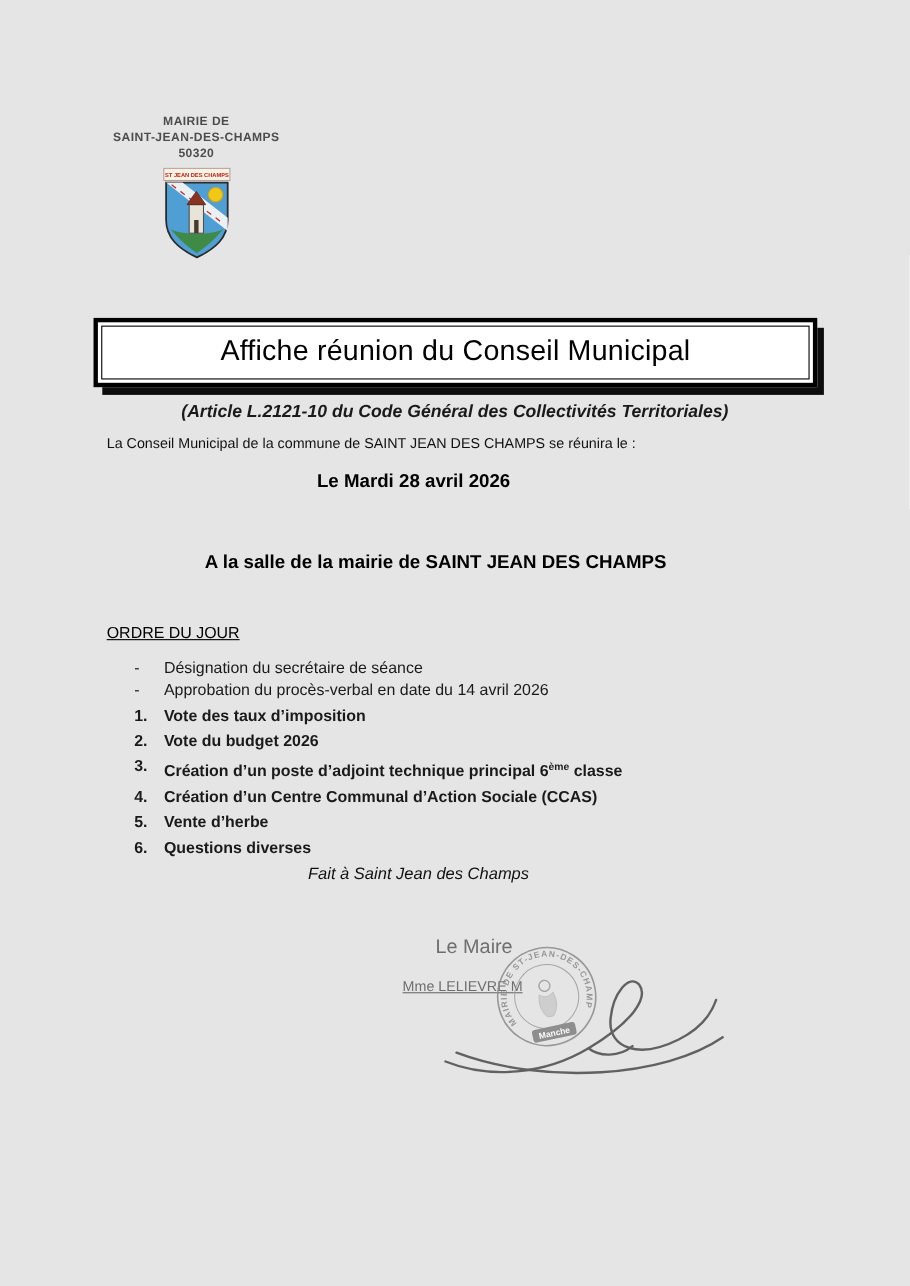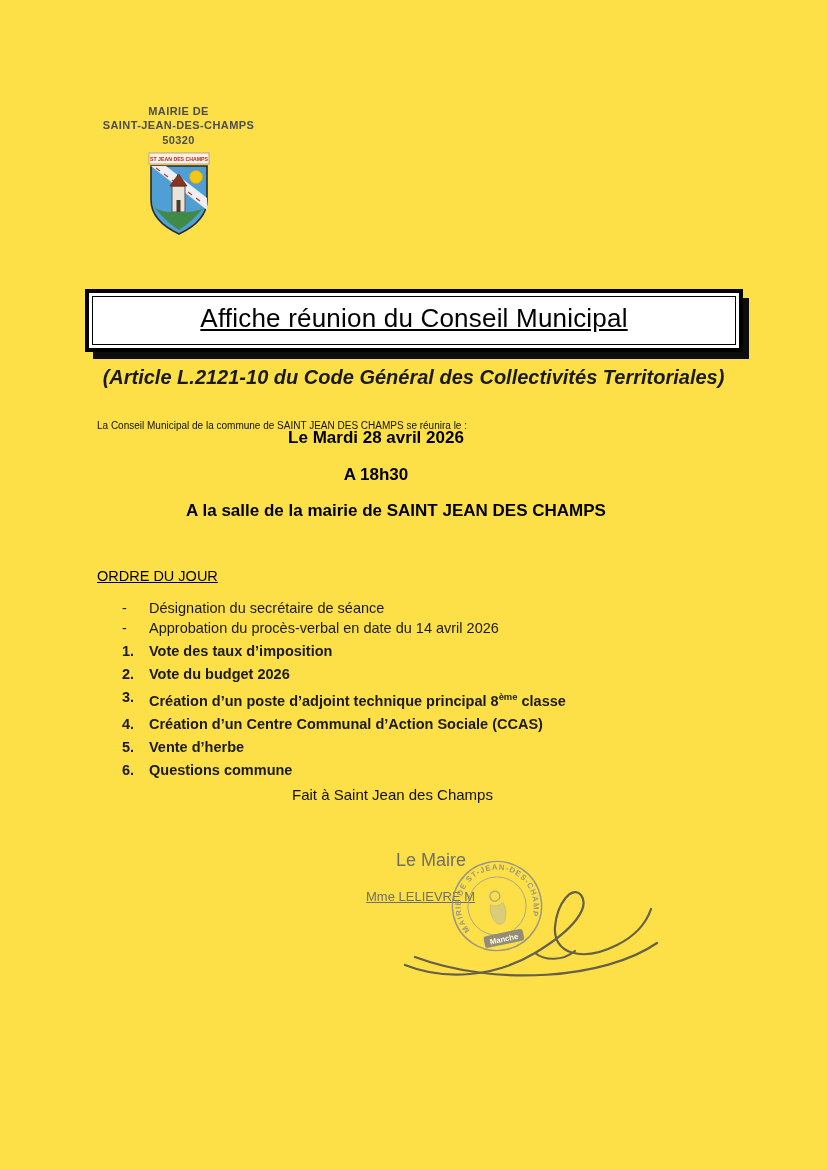--- a/index.html
+++ b/index.html
@@ -1,60 +1,60 @@
 <!DOCTYPE html>
 <html><head>
 <meta charset="utf-8">
 <style>
   * { margin:0; padding:0; box-sizing:border-box; }
   html,body { background:#ffffff; }
   body { font-family:"Liberation Sans", sans-serif; color:#1a1a1a; }
   .page {
     position:relative; width:827px; height:1169px; margin:0 auto;
-    background:#fde047; overflow:hidden;
+    background:#e5e5e5; overflow:hidden;
   }
 
   
   .logo-block { position:absolute; left:96px; top:104px; width:165px; text-align:center; }
   .org-line { font-size:11px; font-weight:bold; color:#4d4d4d; letter-spacing:0.4px; line-height:1.3; }
   .crest { margin-top:5px; }
 
   
   .title-box {
     position:absolute; left:85px; top:289px; width:658px;
     border:4px solid #000; background:#fff; padding:3px;
     box-shadow:7px 8px 0 -1px #0d0d0d;
   }
   .title-inner { border:1px solid #000; text-align:center; padding:6px 0 10px 0; }
-  .title-text { font-size:26px; font-weight:400; color:#000; letter-spacing:0.2px;text-decoration:underline; }
+  .title-text { font-size:26px; font-weight:400; color:#000; letter-spacing:0.2px; }
 
   .subtitle {
     position:absolute; left:0; top:366px; width:827px; text-align:center;
-    font-style:italic; font-weight:600; font-size:20px; color:#1a1a1a;
+    font-style:italic; font-weight:600; font-size:16px; color:#1a1a1a;
   }
-  .intro { position:absolute; left:97px; top:395px; font-size:10px; color:#111;margin-top:25px; }
+  .intro { position:absolute; left:97px; top:395px; font-size:13px; color:#111; }
 
   .center-line { position:absolute; left:0; width:752px; text-align:center; font-weight:bold; font-size:17px; color:#000; }
   .meeting-date  { top:428px; }
   .meeting-time  { top:465px; }
   .meeting-place { top:501px;padding-left:40px; }
 
   .agenda-heading {
     position:absolute; left:97px; top:568px;
     font-size:14.5px; font-weight:normal; text-decoration:underline; color:#000;
   }
   .agenda-list { position:absolute; left:122px; top:598px; width:580px; font-size:14.5px; }
   .agenda-row { display:flex; line-height:20px; }
   .agenda-row.plain { font-weight:400; }
   .agenda-row.bold  { font-weight:bold; margin-top:3px; }
   .agenda-row .marker { width:27px; flex:0 0 27px; }
   .agenda-row .text { flex:1; }
   sup { font-size:0.65em; }
 
-  .closing-line { position:absolute; left:12px; width:761px; text-align:center; font-size:15px; color:#111; }
+  .closing-line { position:absolute; left:0; width:761px; text-align:center; font-size:15px; color:#111;font-style:italic; }
   .fait-line { top:786px; }
   .date-line { top:820px; }
 
   .le-maire { position:absolute; left:396px; top:850px; font-size:18px; color:#6e6e6e; }
   .signatory-name { position:absolute; left:366px; top:889px; font-size:13px; color:#6e6e6e;text-decoration:underline; }
 
   .stamp {
     position:absolute; left:447px; top:856px; width:100px; height:100px;
     transform:rotate(-12deg); opacity:0.85;
   }
@@ -87,21 +87,20 @@
     <div class="title-inner">
       <span class="title-text">Affiche réunion du Conseil Municipal</span>
     </div>
   </div>
 
   <div class="subtitle">(Article L.2121-10 du Code Général des Collectivités Territoriales)</div>
 
   <div class="intro">La Conseil Municipal de la commune de SAINT JEAN DES CHAMPS se réunira le :</div>
 
   <div class="center-line meeting-date">Le Mardi 28 avril 2026</div>
-  <div class="center-line meeting-time">A 18h30</div>
   <div class="center-line meeting-place">A la salle de la mairie de SAINT JEAN DES CHAMPS</div>
 
   <div class="agenda-heading">ORDRE DU JOUR</div>
 
   <div class="agenda-list">
     <div class="agenda-row plain">
       <span class="marker">-</span>
       <span class="text">Désignation du secrétaire de séance</span>
     </div>
     <div class="agenda-row plain">
@@ -111,33 +110,33 @@
     <div class="agenda-row bold">
       <span class="marker">1.</span>
       <span class="text">Vote des taux d’imposition</span>
     </div>
     <div class="agenda-row bold">
       <span class="marker">2.</span>
       <span class="text">Vote du budget 2026</span>
     </div>
     <div class="agenda-row bold">
       <span class="marker">3.</span>
-      <span class="text"><span>Création d’un poste d’adjoint technique principal 8</span><sup>ème</sup><span> classe</span></span>
+      <span class="text"><span>Création d’un poste d’adjoint technique principal 6</span><sup>ème</sup><span> classe</span></span>
     </div>
     <div class="agenda-row bold">
       <span class="marker">4.</span>
       <span class="text">Création d’un Centre Communal d’Action Sociale (CCAS)</span>
     </div>
     <div class="agenda-row bold">
       <span class="marker">5.</span>
       <span class="text">Vente d’herbe</span>
     </div>
     <div class="agenda-row bold">
       <span class="marker">6.</span>
-      <span class="text">Questions commune</span>
+      <span class="text">Questions diverses</span>
     </div>
   </div>
 
   <div class="closing-line fait-line">Fait à Saint Jean des Champs</div>
 
   <div class="le-maire">Le Maire</div>
   <div class="signatory-name">Mme LELIEVRE M</div>
 
   <svg class="stamp" viewBox="0 0 110 110" aria-hidden="true">
     <defs>

